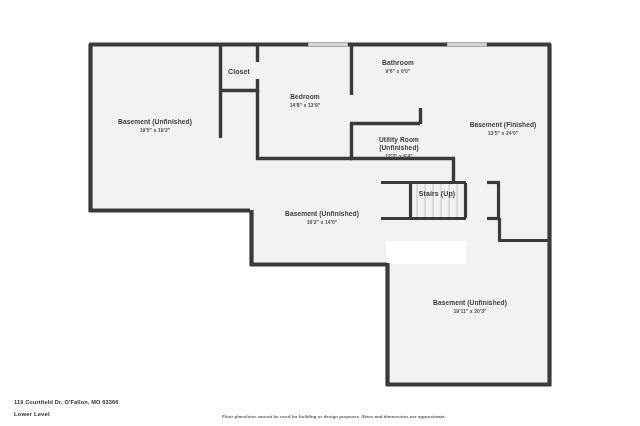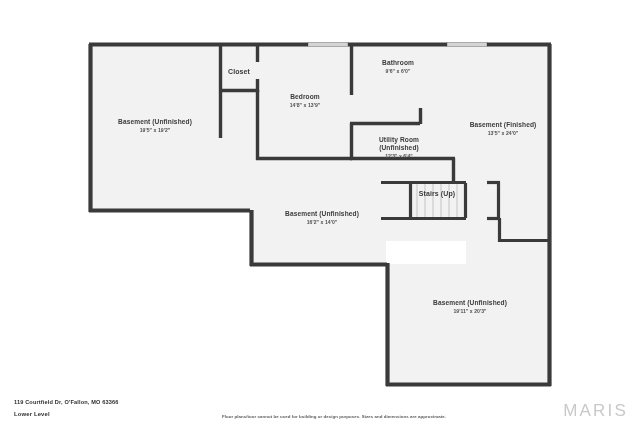--- a/index.html
+++ b/index.html
@@ -249,15 +249,14 @@
   </div>
 
   <div class="room-label" style="left:470px; top:306px;">
     <span class="rl-name">Basement (Unfinished)</span>
     <span class="rl-dim">19'11" x 20'3"</span>
   </div>
 
   <div class="footer-address">119 Courtfield Dr, O'Fallon, MO 63366</div>
   <div class="footer-level">Lower Level</div>
   <div class="footer-disclaimer">Floor plans/tour cannot be used for building or design purposes. Sizes and dimensions are approximate.</div>
-  <div class="brand-logo">MARIS</div>
 
 </div>
 
 </body></html>

